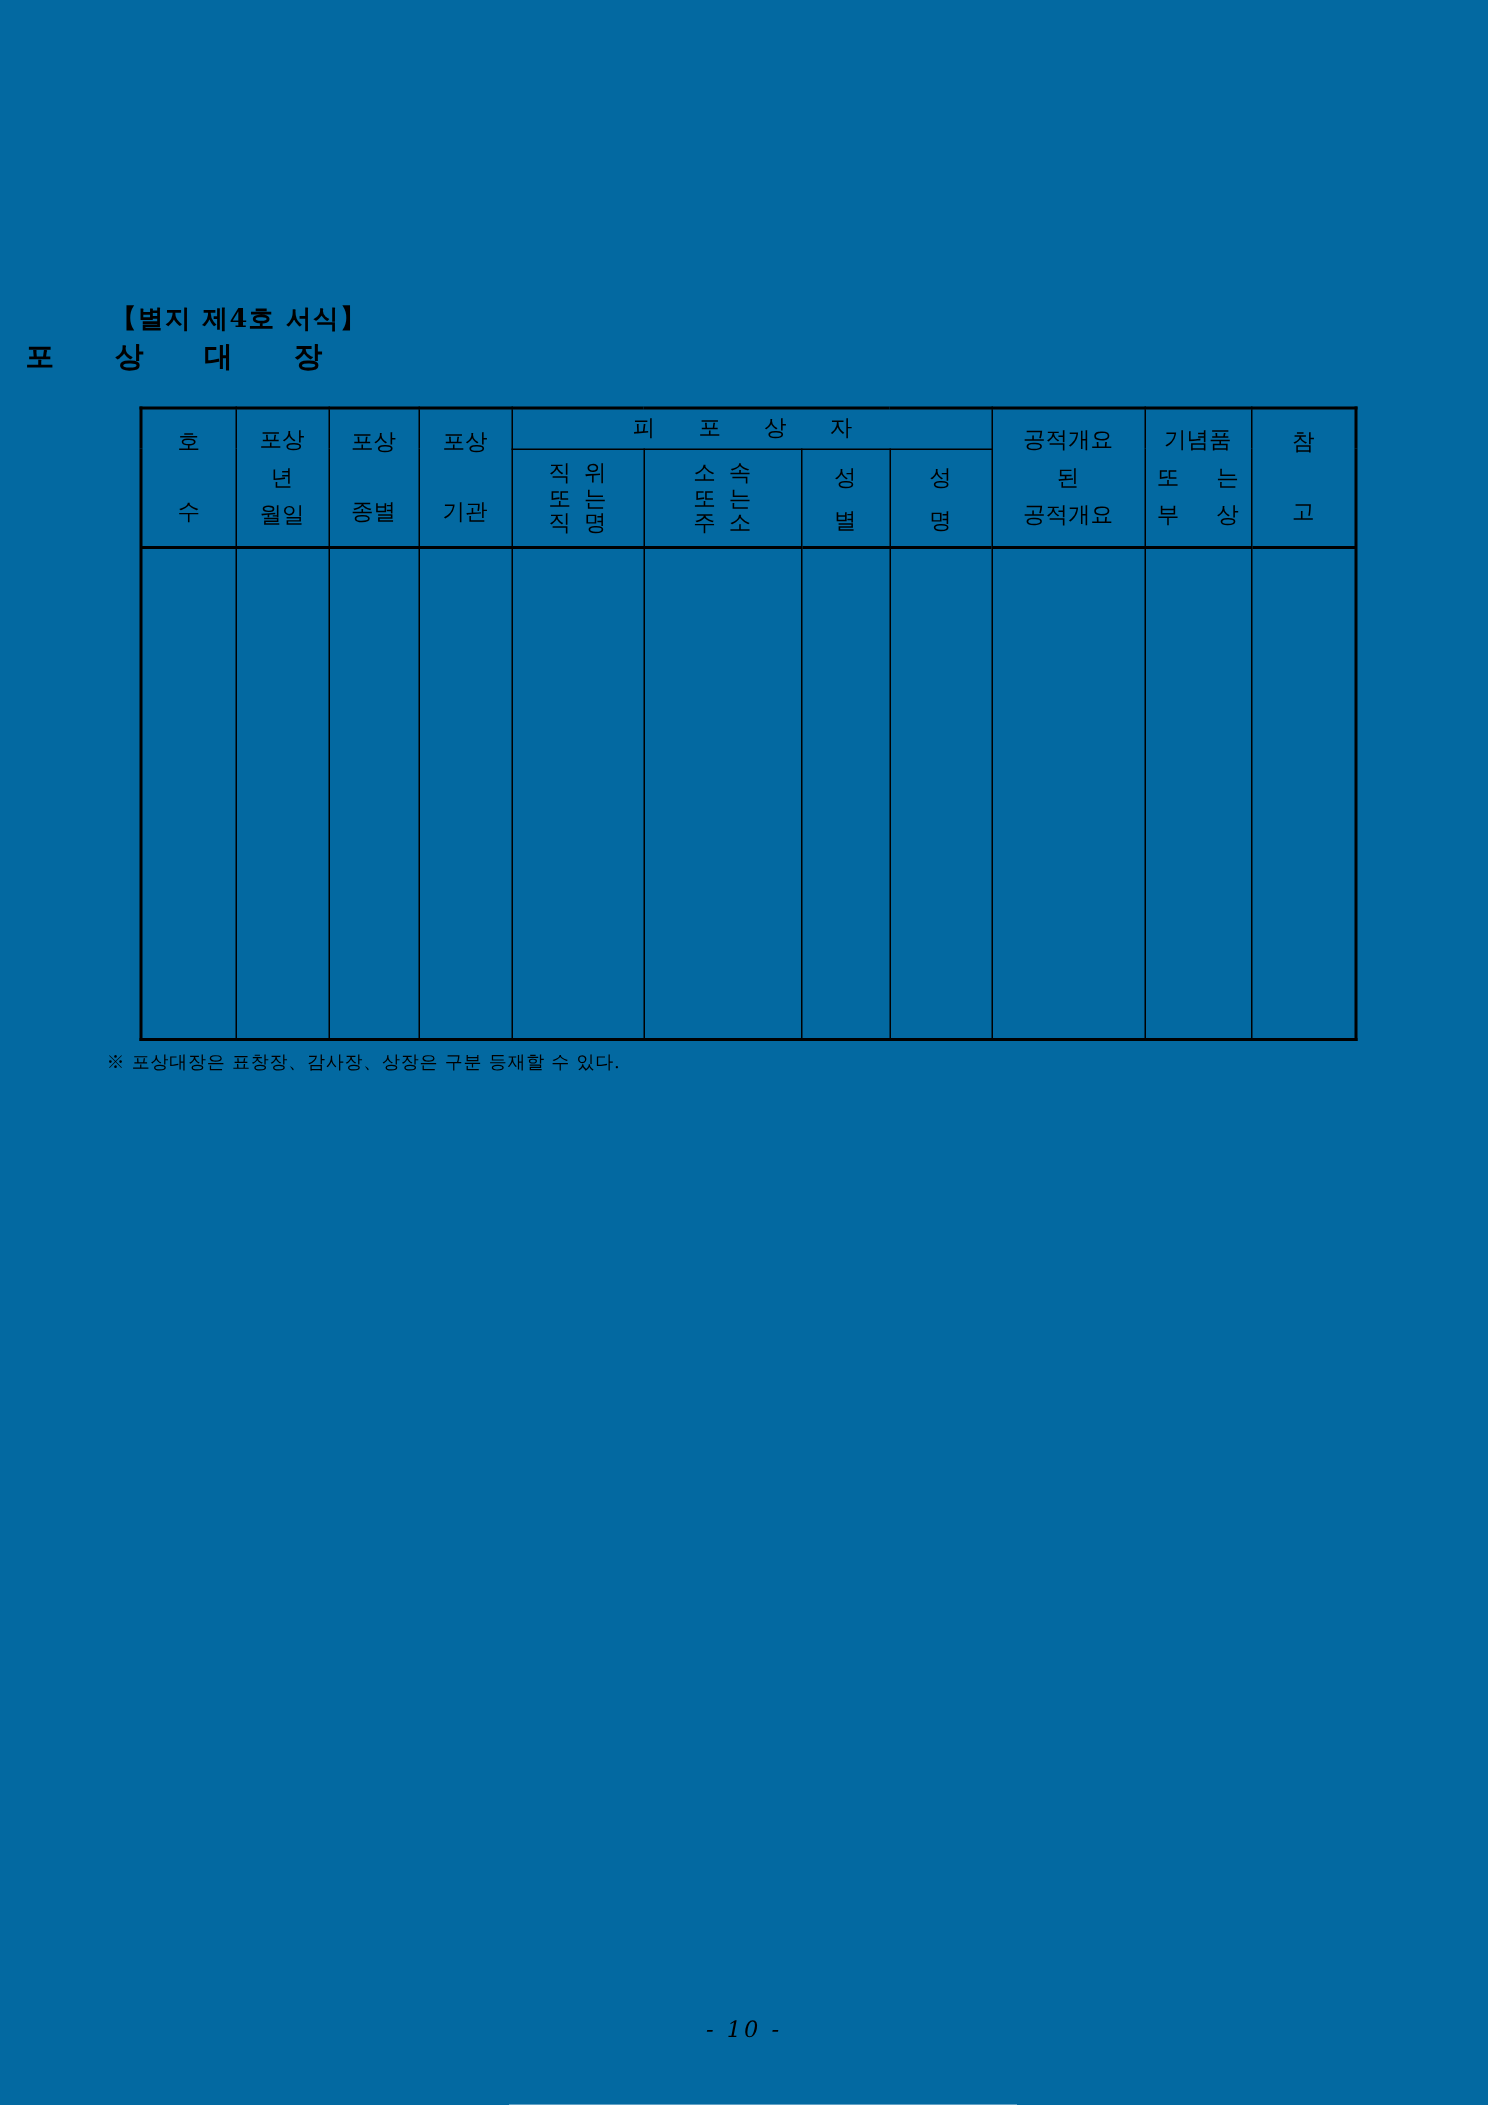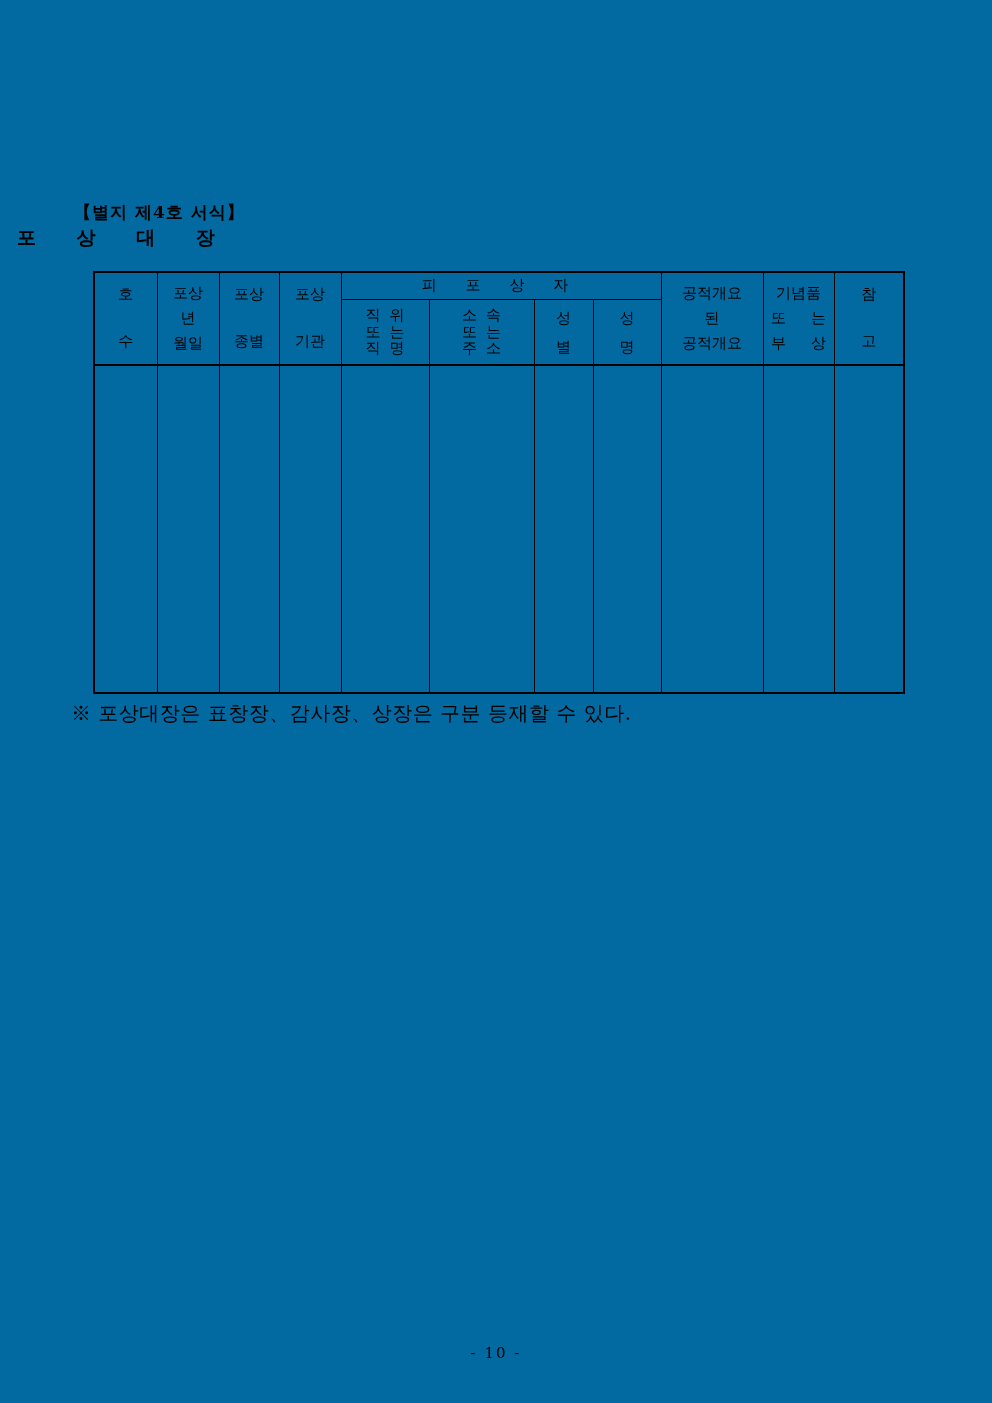--- a/index.html
+++ b/index.html
@@ -63,26 +63,27 @@
   }
   .ws-s { word-spacing: 4px; white-space: pre; }
   .ws-w { word-spacing: 20px; white-space: pre; }
 
   th.group span {
     letter-spacing: 12px; text-indent: 12px; white-space: nowrap; margin-top: 41px;
   }
 
   .note {
     position: absolute; left: 71px; top: 700px;
-    font-size: 20px; letter-spacing: 0.5px; white-space: nowrap;
+    font-size: 12px; letter-spacing: 0.5px; white-space: nowrap;
   }
   .page-number {
     position: absolute; left: 0; top: 1344px; width: 100%;
     text-align: center; font-size: 15px; letter-spacing: 2px;
     white-space: nowrap;
+    font-style: italic;
   }
 </style>
 </head>
 <body>
 
 <div class="page">
 
   <div class="form-label">【별지 제4호 서식】</div>
 
   <div class="doc-title">포 상 대 장</div>

